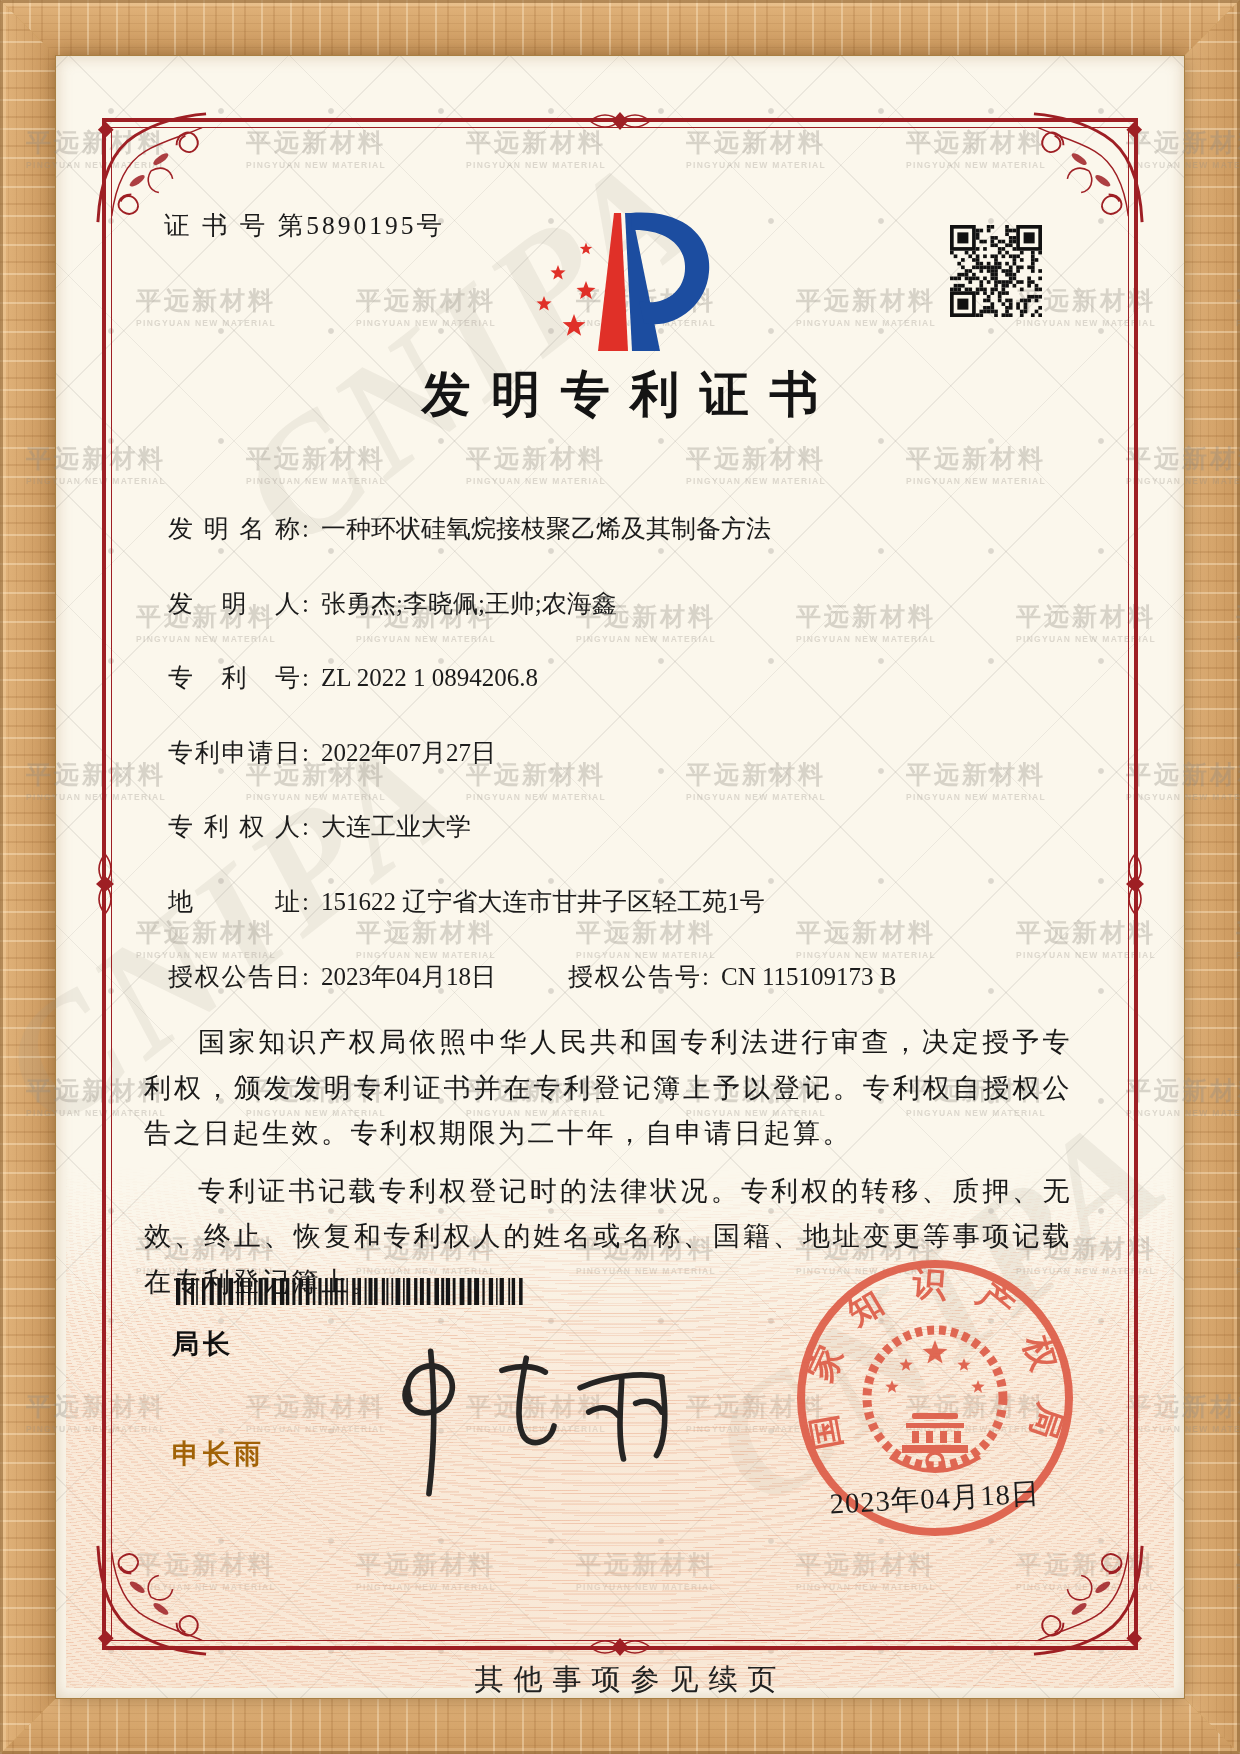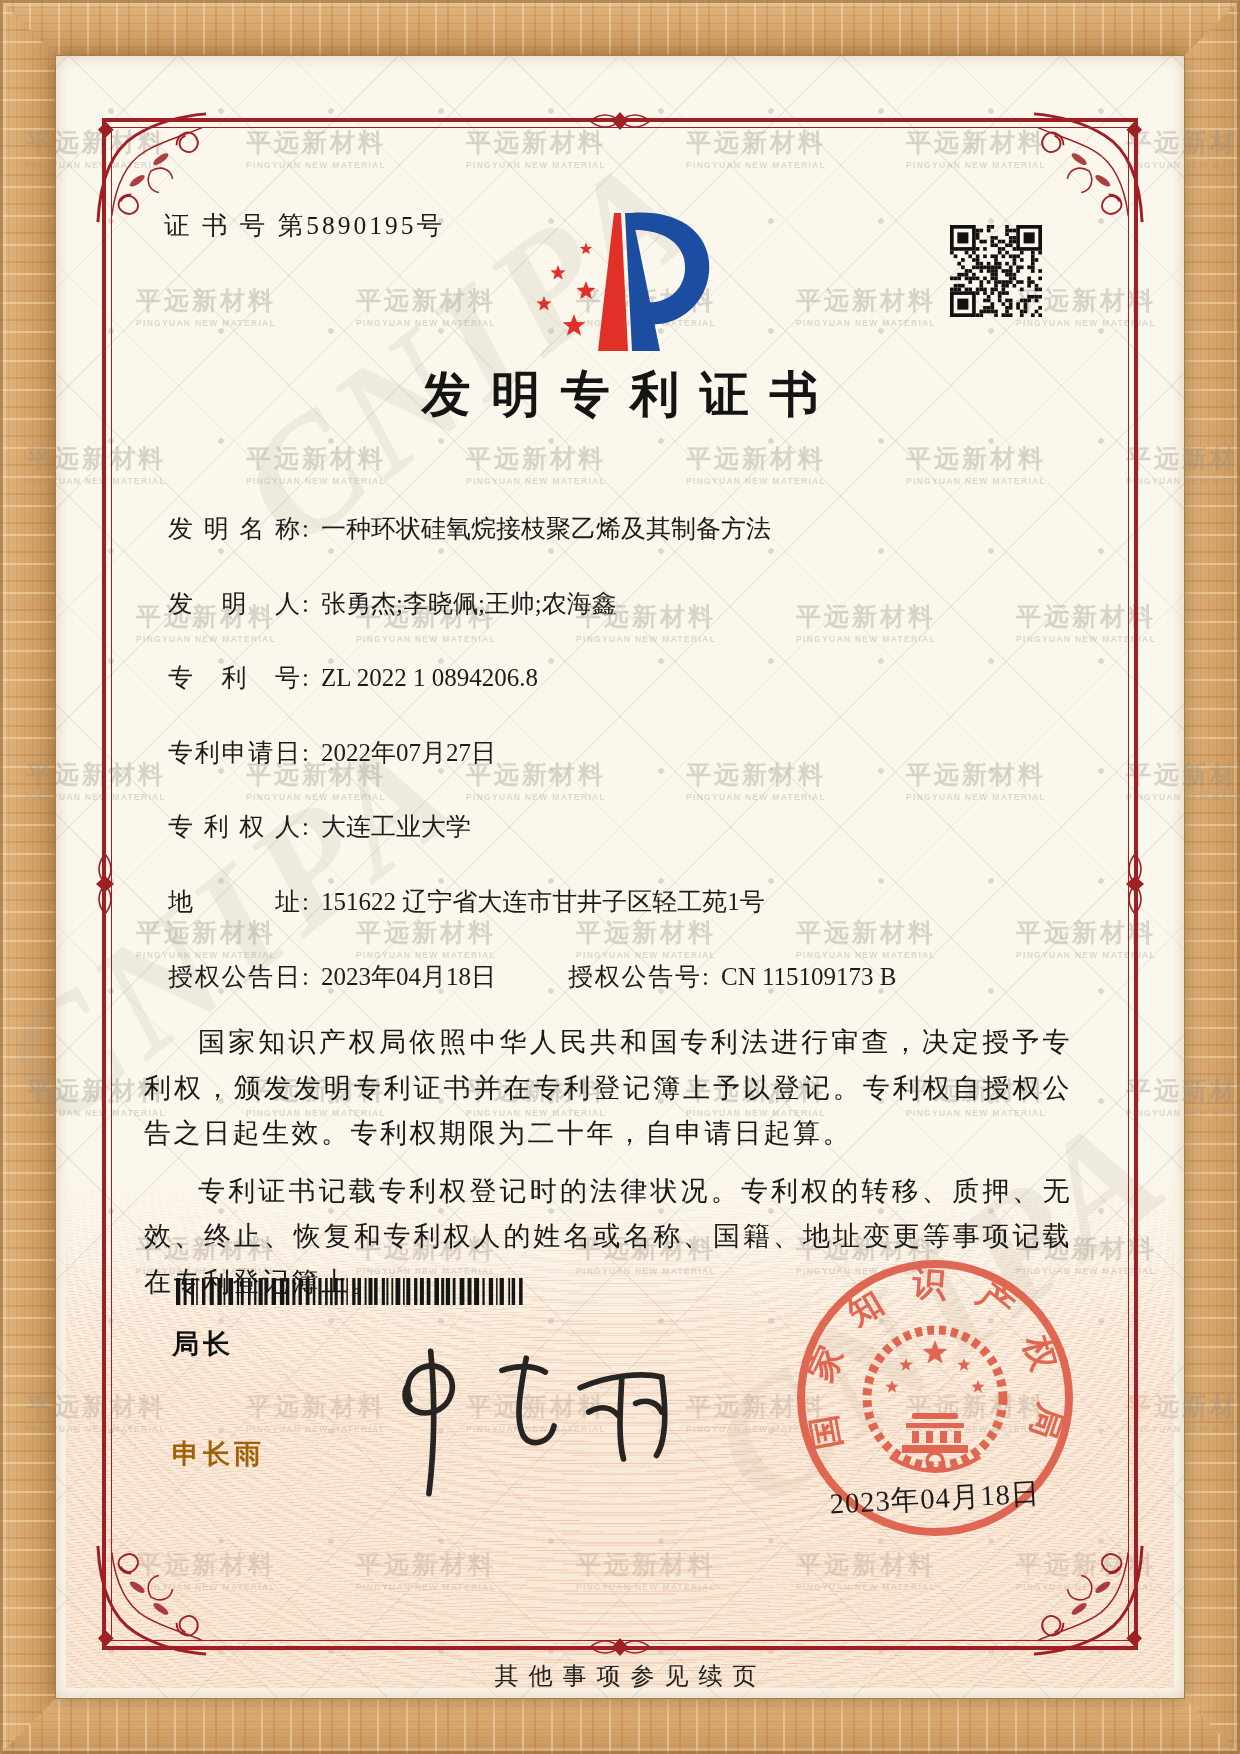--- a/index.html
+++ b/index.html
@@ -85,21 +85,21 @@
   .director-name{position:absolute;left:116px;top:1380px;font:bold 27px "Liberation Sans","DejaVu Sans",sans-serif;
     letter-spacing:4px;color:#a16207;}
   .signature{position:absolute;left:300px;top:1268px;width:330px;height:190px;}
   .seal{position:absolute;left:734px;top:1197px;width:290px;height:290px;color:var(--seal-red,#de5e49);
     opacity:.93;}
   .seal-ring-text{font-size:34px;font-weight:bold;letter-spacing:28px;fill:currentColor;
     font-family:"Liberation Serif","DejaVu Serif",serif;}
   .seal-date{position:absolute;left:744px;top:1424px;width:270px;text-align:center;font-size:28.5px;
     color:#1b1b1b;transform:rotate(-3deg);letter-spacing:1px;}
   .page-footer{position:absolute;left:0;right:0;top:1546px;text-align:center;font-size:21px;color:#222;}
-  .continuation{position:absolute;left:0;right:0;top:1604px;text-align:center;font-size:24px;
+  .continuation{position:absolute;left:0;right:0;top:1604px;text-align:center;font-size:29px;
     letter-spacing:10px;color:#212121;padding-left:21px;}
 </style>
 </head>
 <body>
 
 <div class="wood grain-h top"></div>
 <div class="wood grain-h bottom"></div>
 <div class="wood grain-v left"></div>
 <div class="wood grain-v right"></div>
 <div class="frame-edge"></div>

